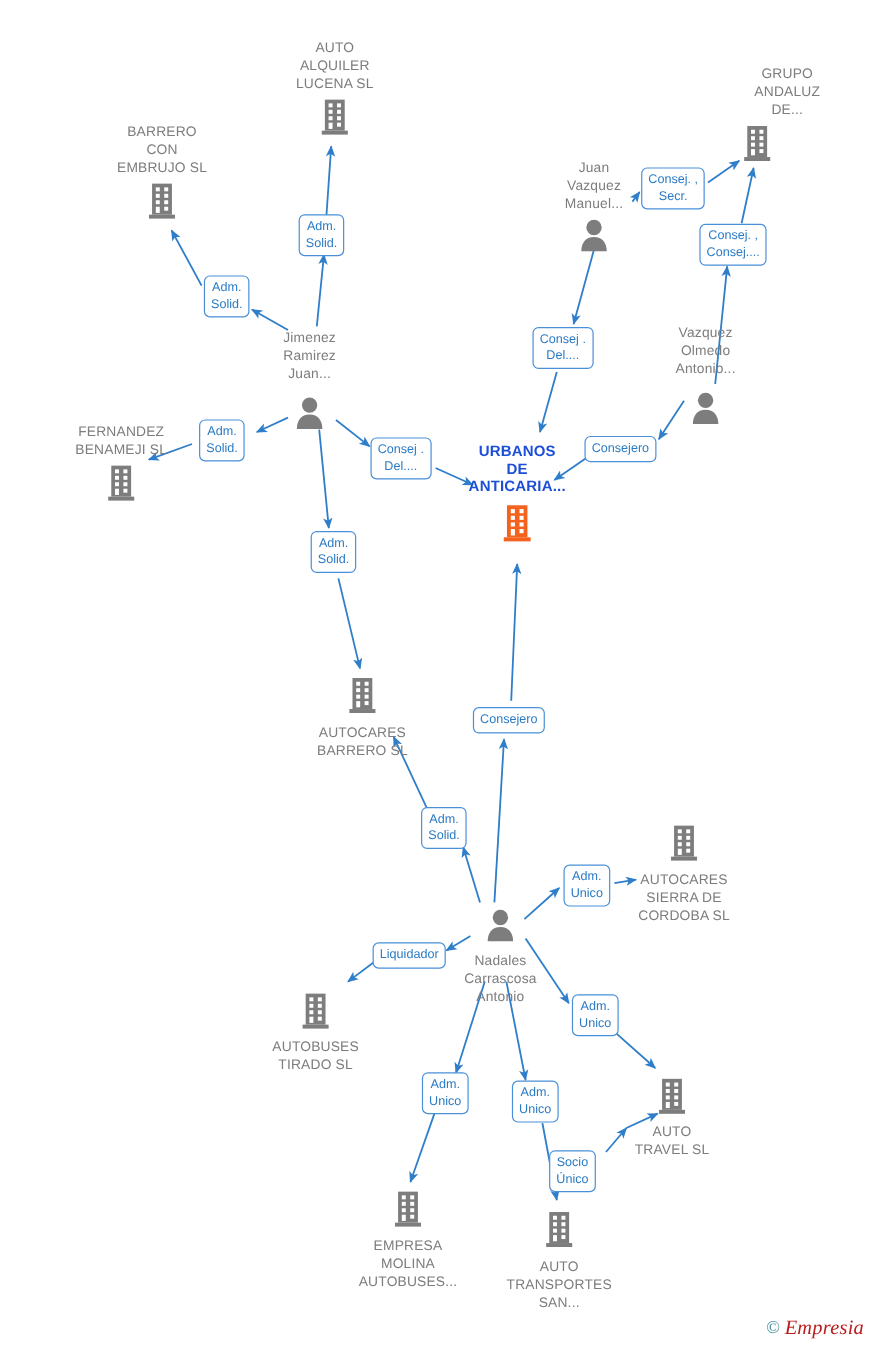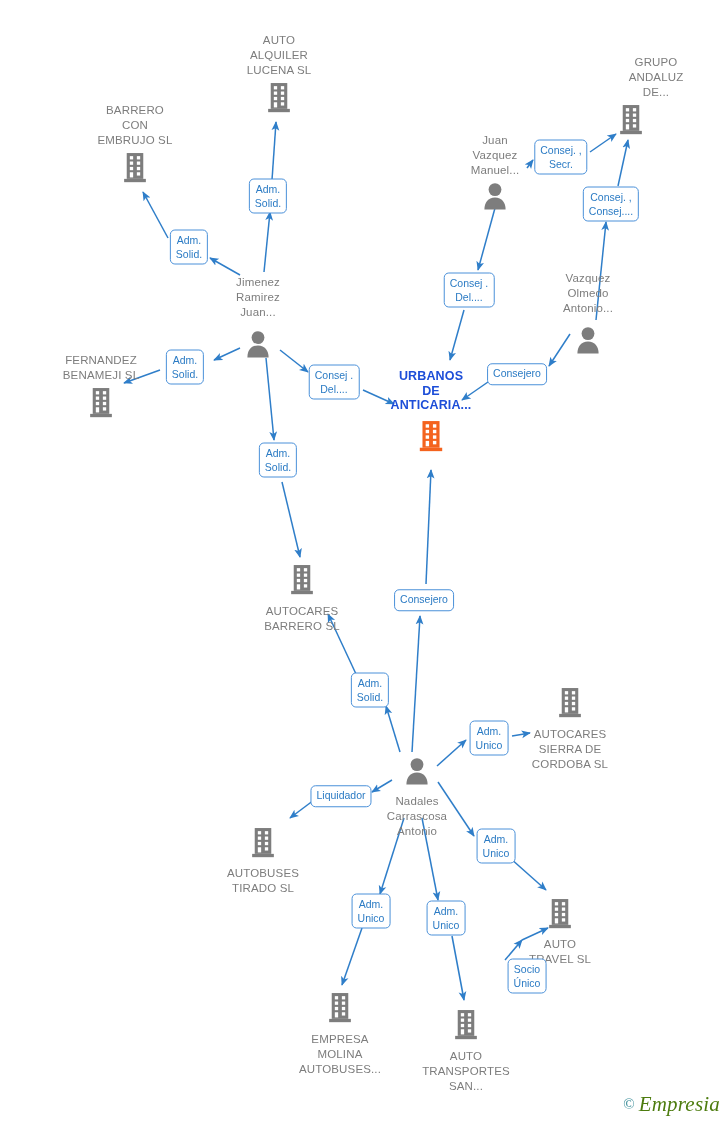--- a/index.html
+++ b/index.html
@@ -76,22 +76,22 @@
     display: flex;
     align-items: center;
     gap: 4px;
   }
   #watermark .c-mark {
     color: #3f8f9b;
     font-size: 15px;
     font-family: "Liberation Serif", serif;
   }
   #watermark .brand {
-    color: #4d7c0f;
-    font-size: 21px;
+    color: #b91c1c;
+    font-size: 17px;
     font-style: italic;
     font-family: "Liberation Serif", serif;
     letter-spacing: 0.2px;
   }
 </style>
 </head>
 <body>
 
 <div id="canvas">
 
@@ -393,21 +393,21 @@
 Solid.</div>
       <div class="chip" style="left: 489px; top: 738px;">Adm.
 Unico</div>
       <div class="chip" style="left: 341px; top: 796px;">Liquidador</div>
       <div class="chip" style="left: 496px; top: 846px;">Adm.
 Unico</div>
       <div class="chip" style="left: 371px; top: 911px;">Adm.
 Unico</div>
       <div class="chip" style="left: 446px; top: 918px;">Adm.
 Unico</div>
-      <div class="chip" style="left: 527px; top: 976px; text-align: center;">Socio
+      <div class="chip" style="left: 477px; top: 976px; text-align: center;">Socio
 Único</div>
     </div>
 
   <div id="watermark">
     <span class="c-mark">©</span>
     <span class="brand">Empresia</span>
   </div>
 
 </div>
 

